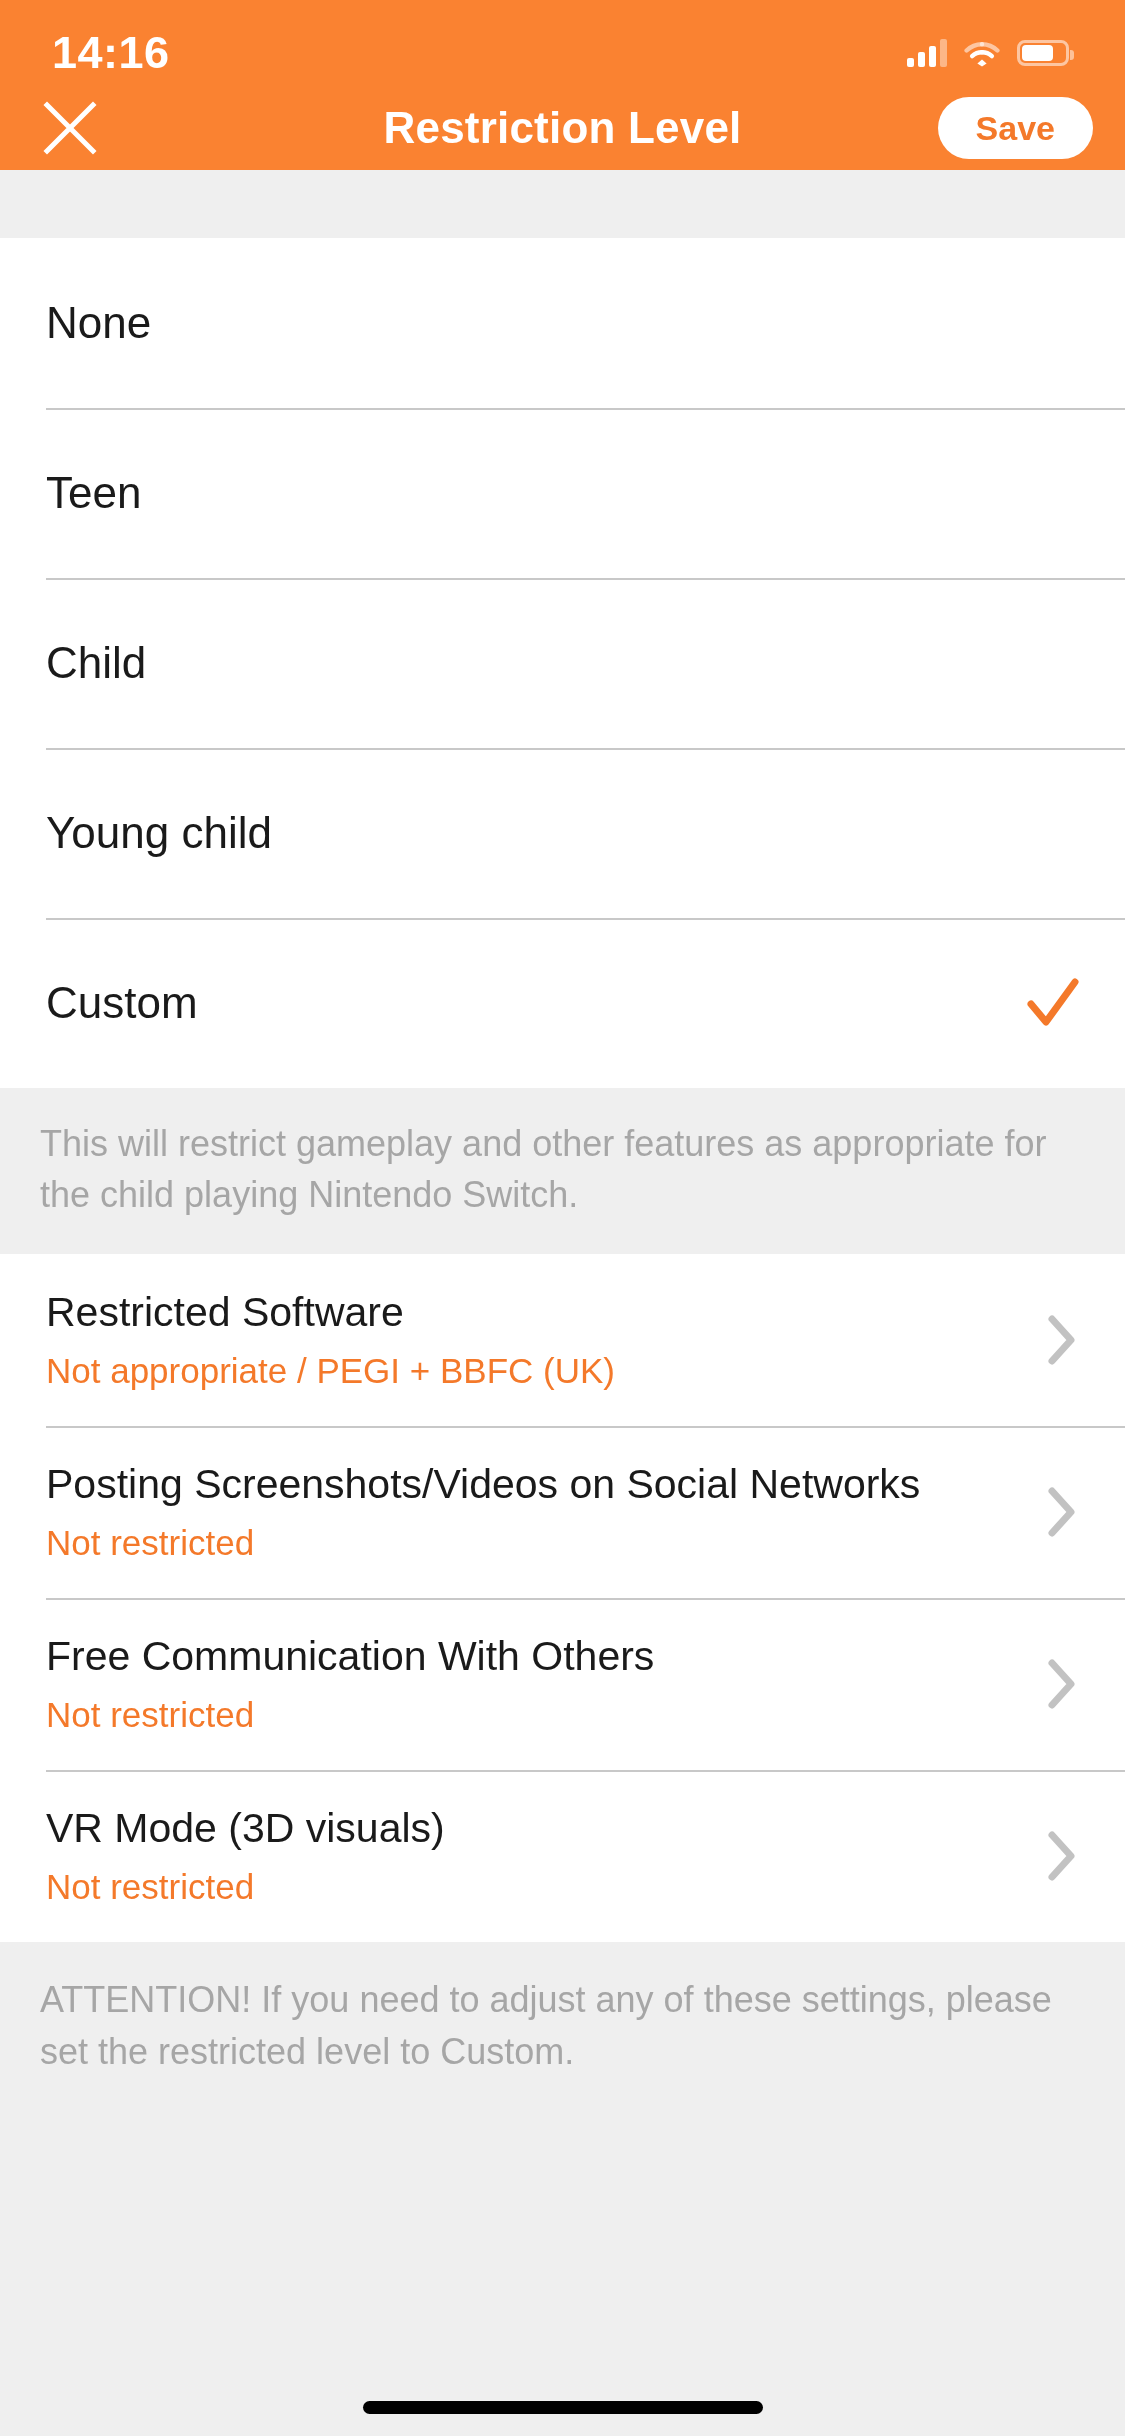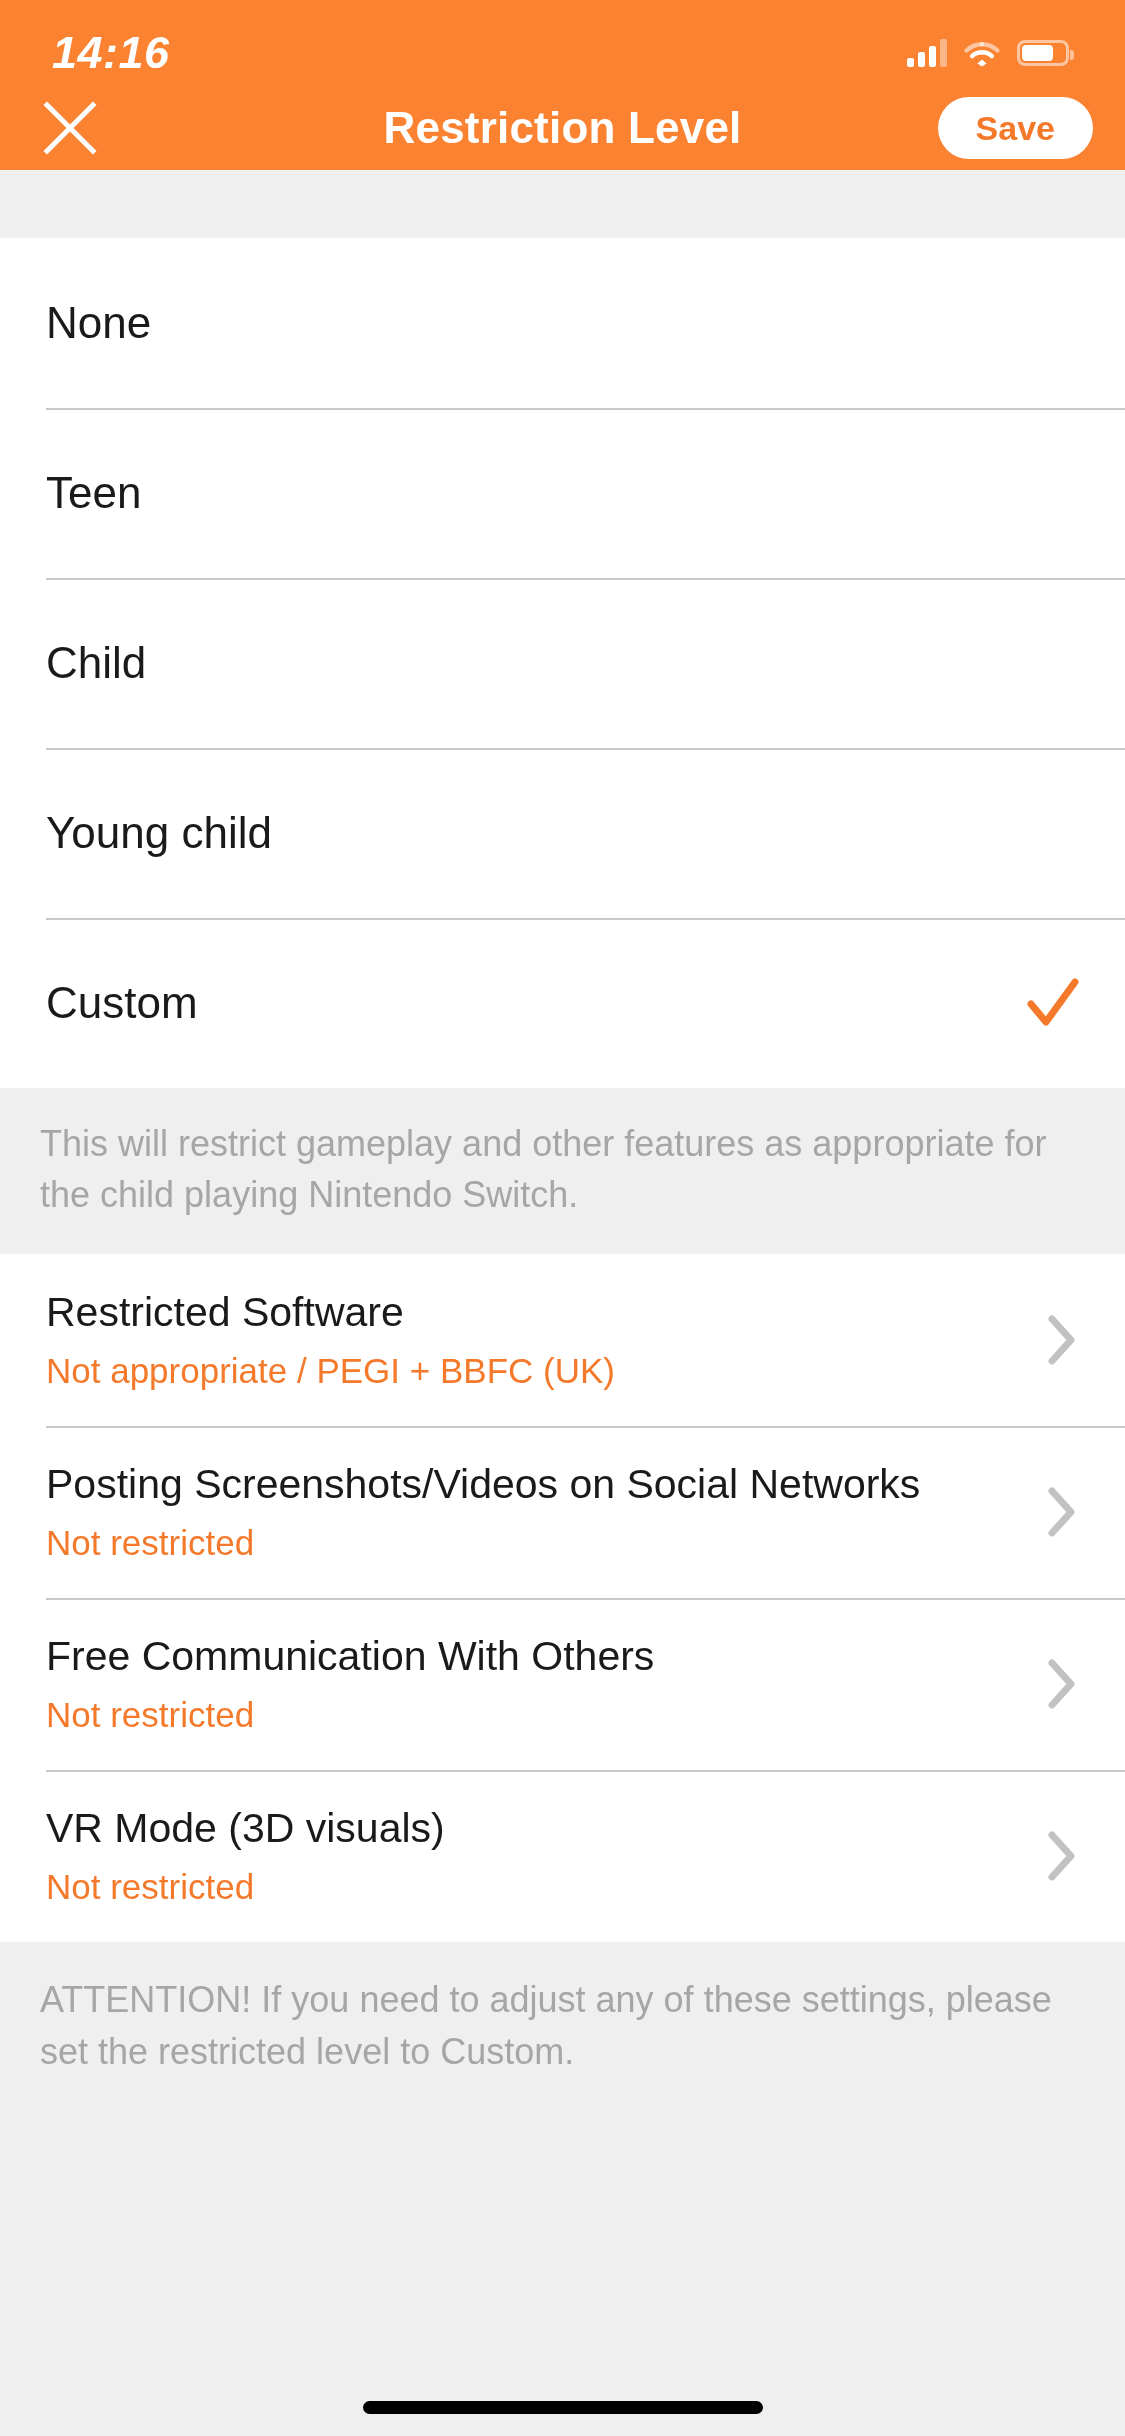--- a/index.html
+++ b/index.html
@@ -13,21 +13,20 @@
 
   
   .header {
     position:absolute; top:0; left:0; width:1125px; height:170px;
     background:#FA8231;
   }
   .statusbar {
     position:absolute; top:0; left:0; width:1125px; height:86px;
     display:flex; align-items:center; justify-content:space-between;
     padding:12px 56px 0 52px;
-    font-style:italic;
   }
   .status-time {
     color:#FFFFFF; font-size:45px; font-weight:600;
     letter-spacing:0.5px; line-height:1;
     margin-top:6px;
   }
   .status-icons { display:flex; align-items:center; gap:17px; margin-top:8px; }
 
   .sig { display:flex; align-items:flex-end; gap:4px; height:28px; }
   .sig i { display:block; width:7px; background:#FFFFFF; border-radius:2px; }

